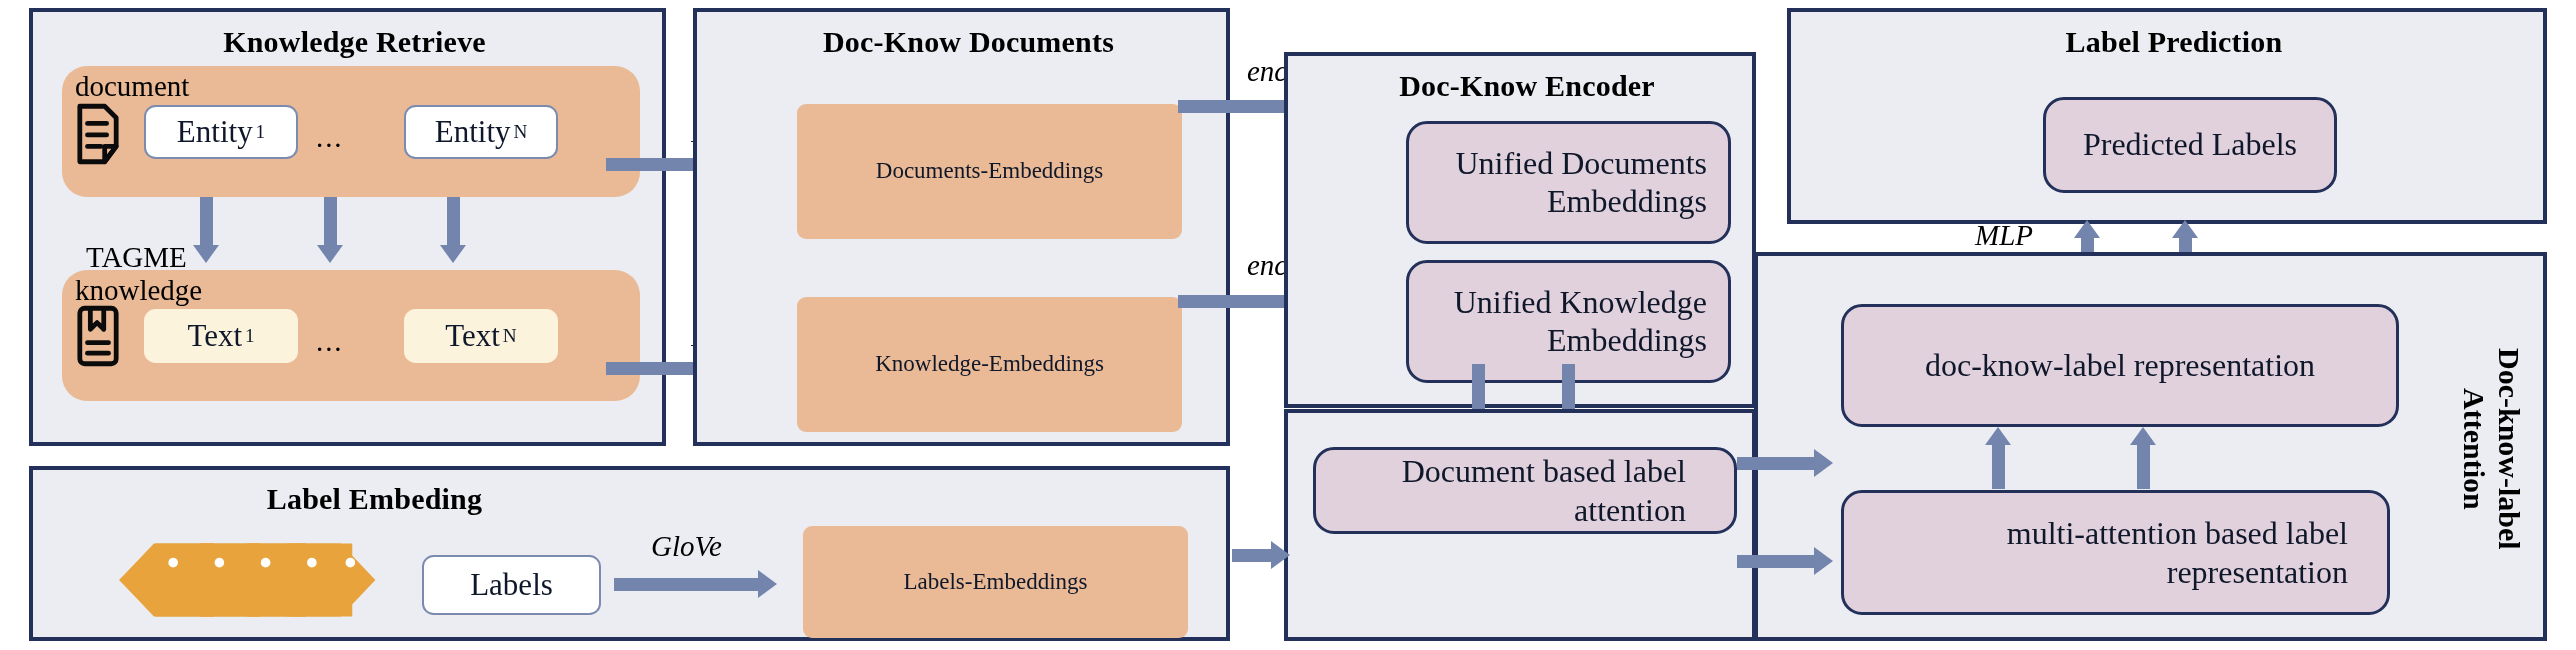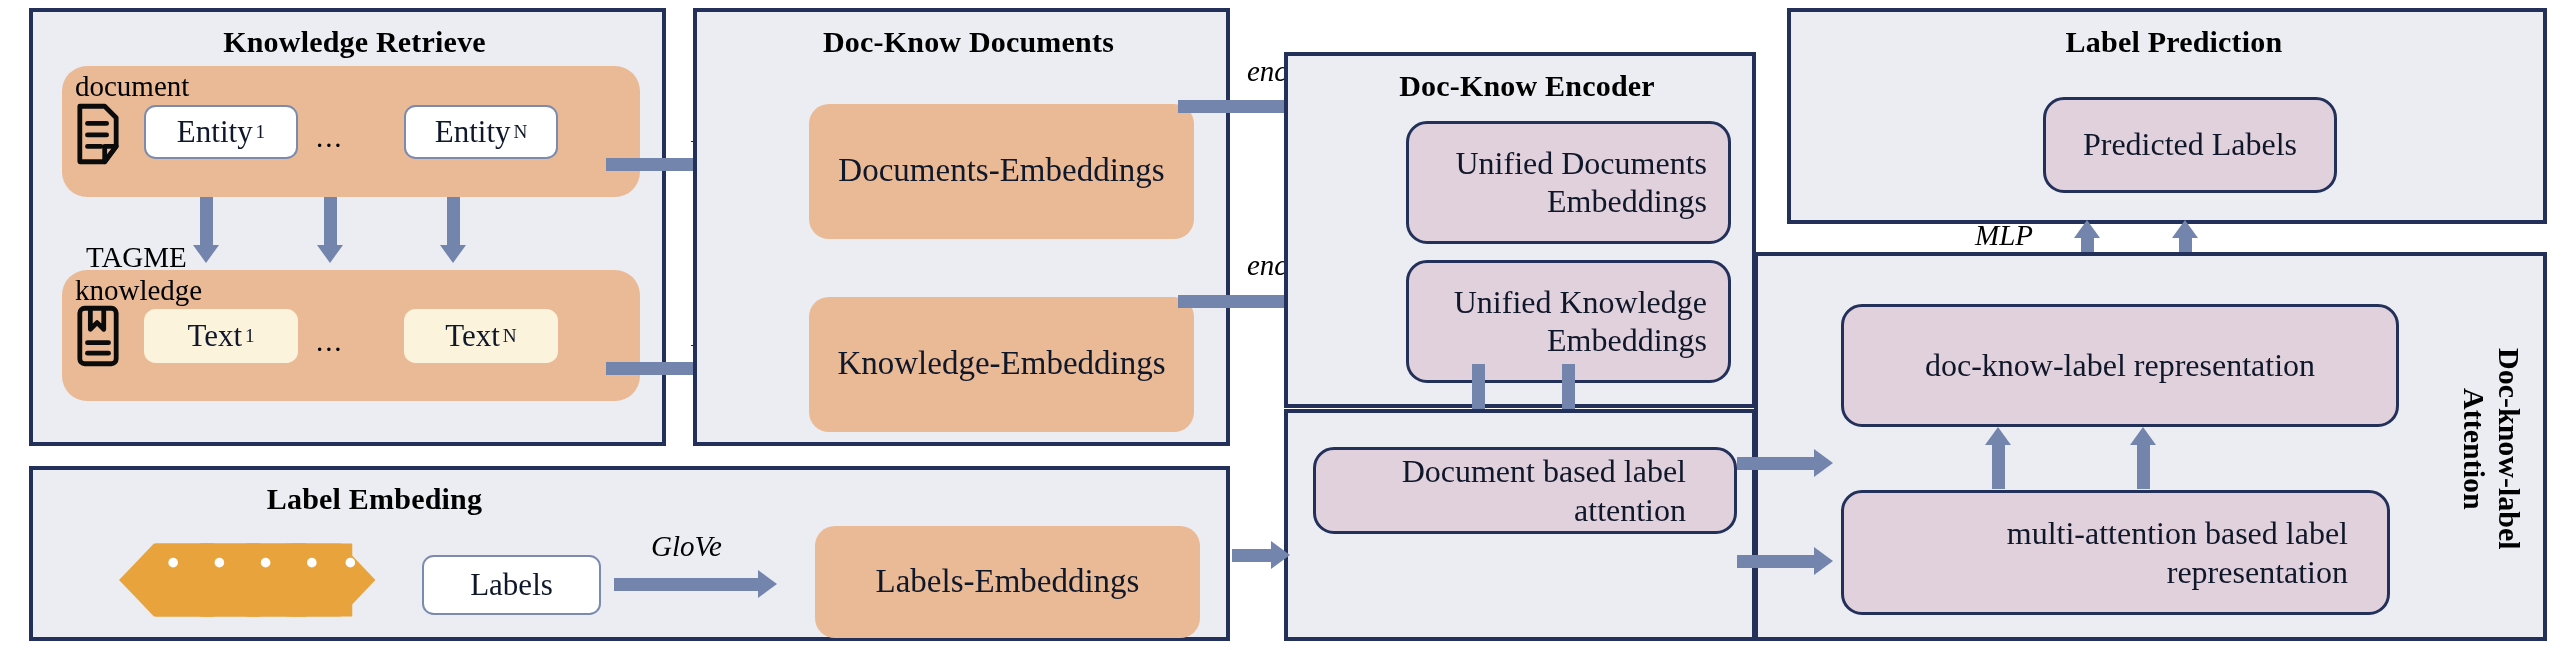--- a/index.html
+++ b/index.html
@@ -53,23 +53,22 @@
     box-sizing: border-box;
     display: flex;
     align-items: center;
     justify-content: center;
     text-align: right;
     color: #0f172a;
     line-height: 1.2;
   }
   .box-orange {
     background: #e9ba95;
-    border-radius: 20px;
-    font-size: 33px;
-    margin-left: 12px;
+    border-radius: 9px;
+    font-size: 23px;
   }
   .box-mauve {
     background: #e1d1dc;
     border: 3.9px solid #22305a;
     border-radius: 21px;
     font-size: 32px;
   }
   .box-white {
     background: #ffffff;
     border: 2.9px solid #7b8bb0;

